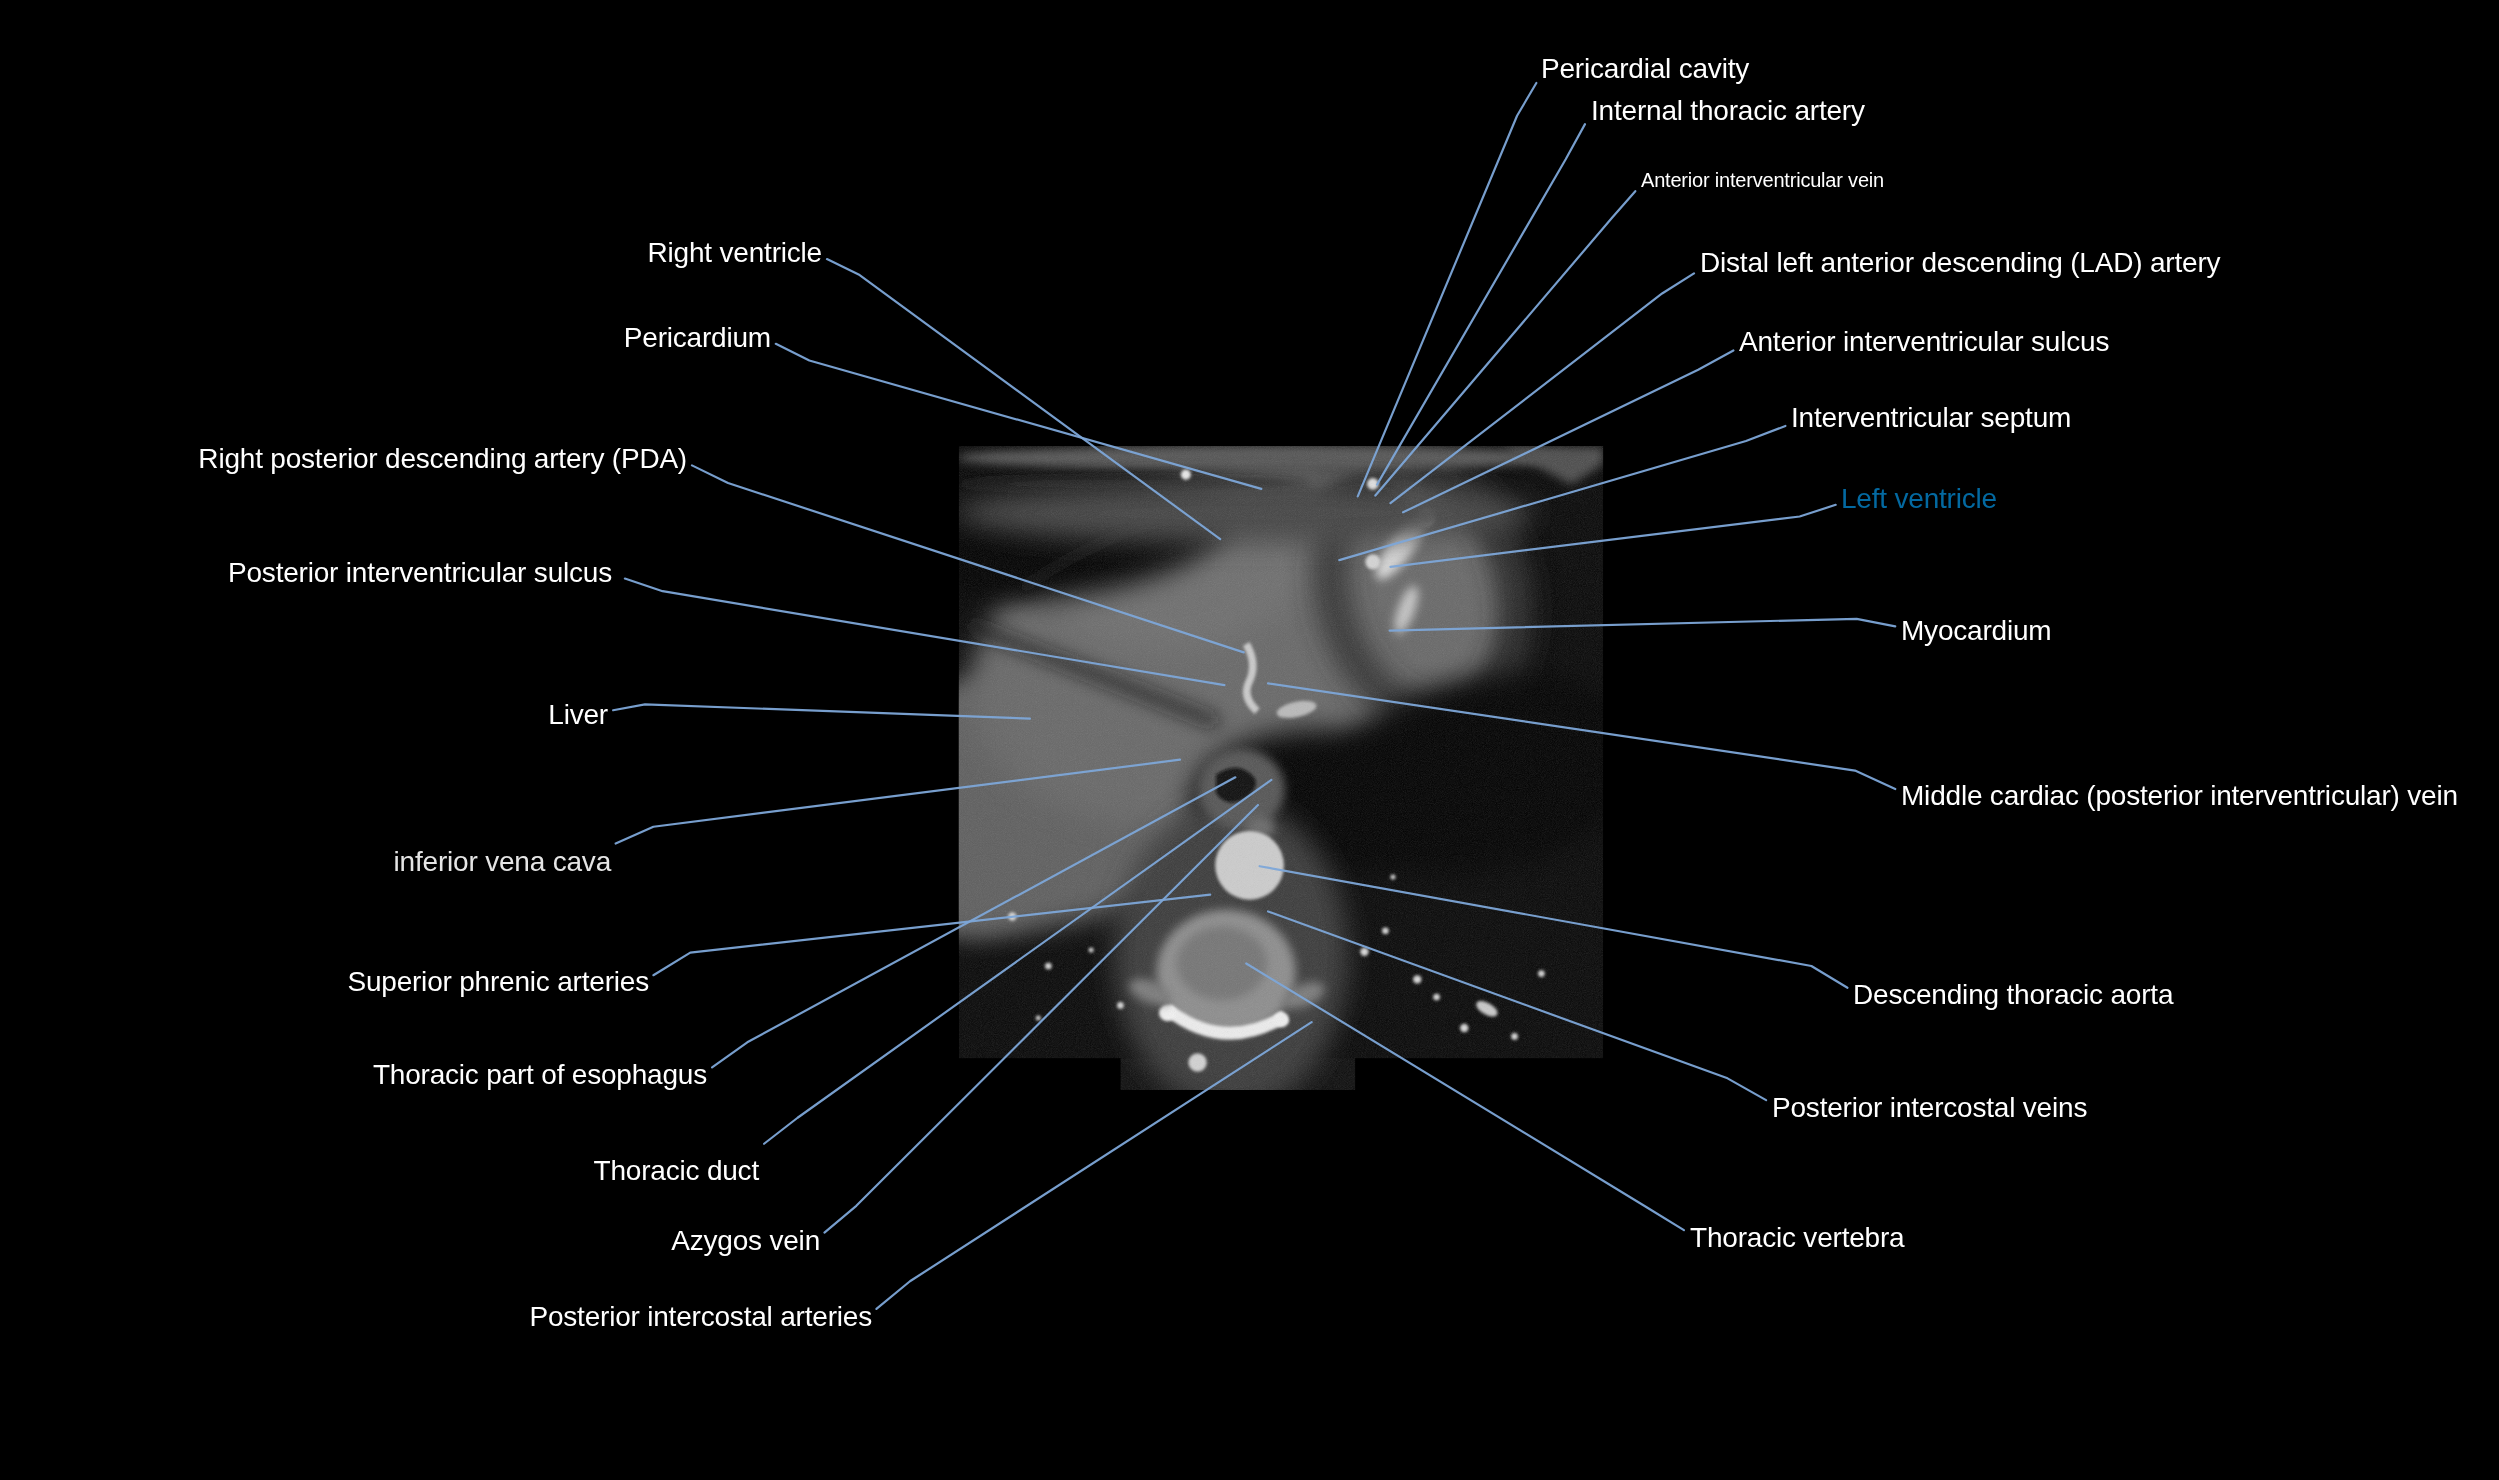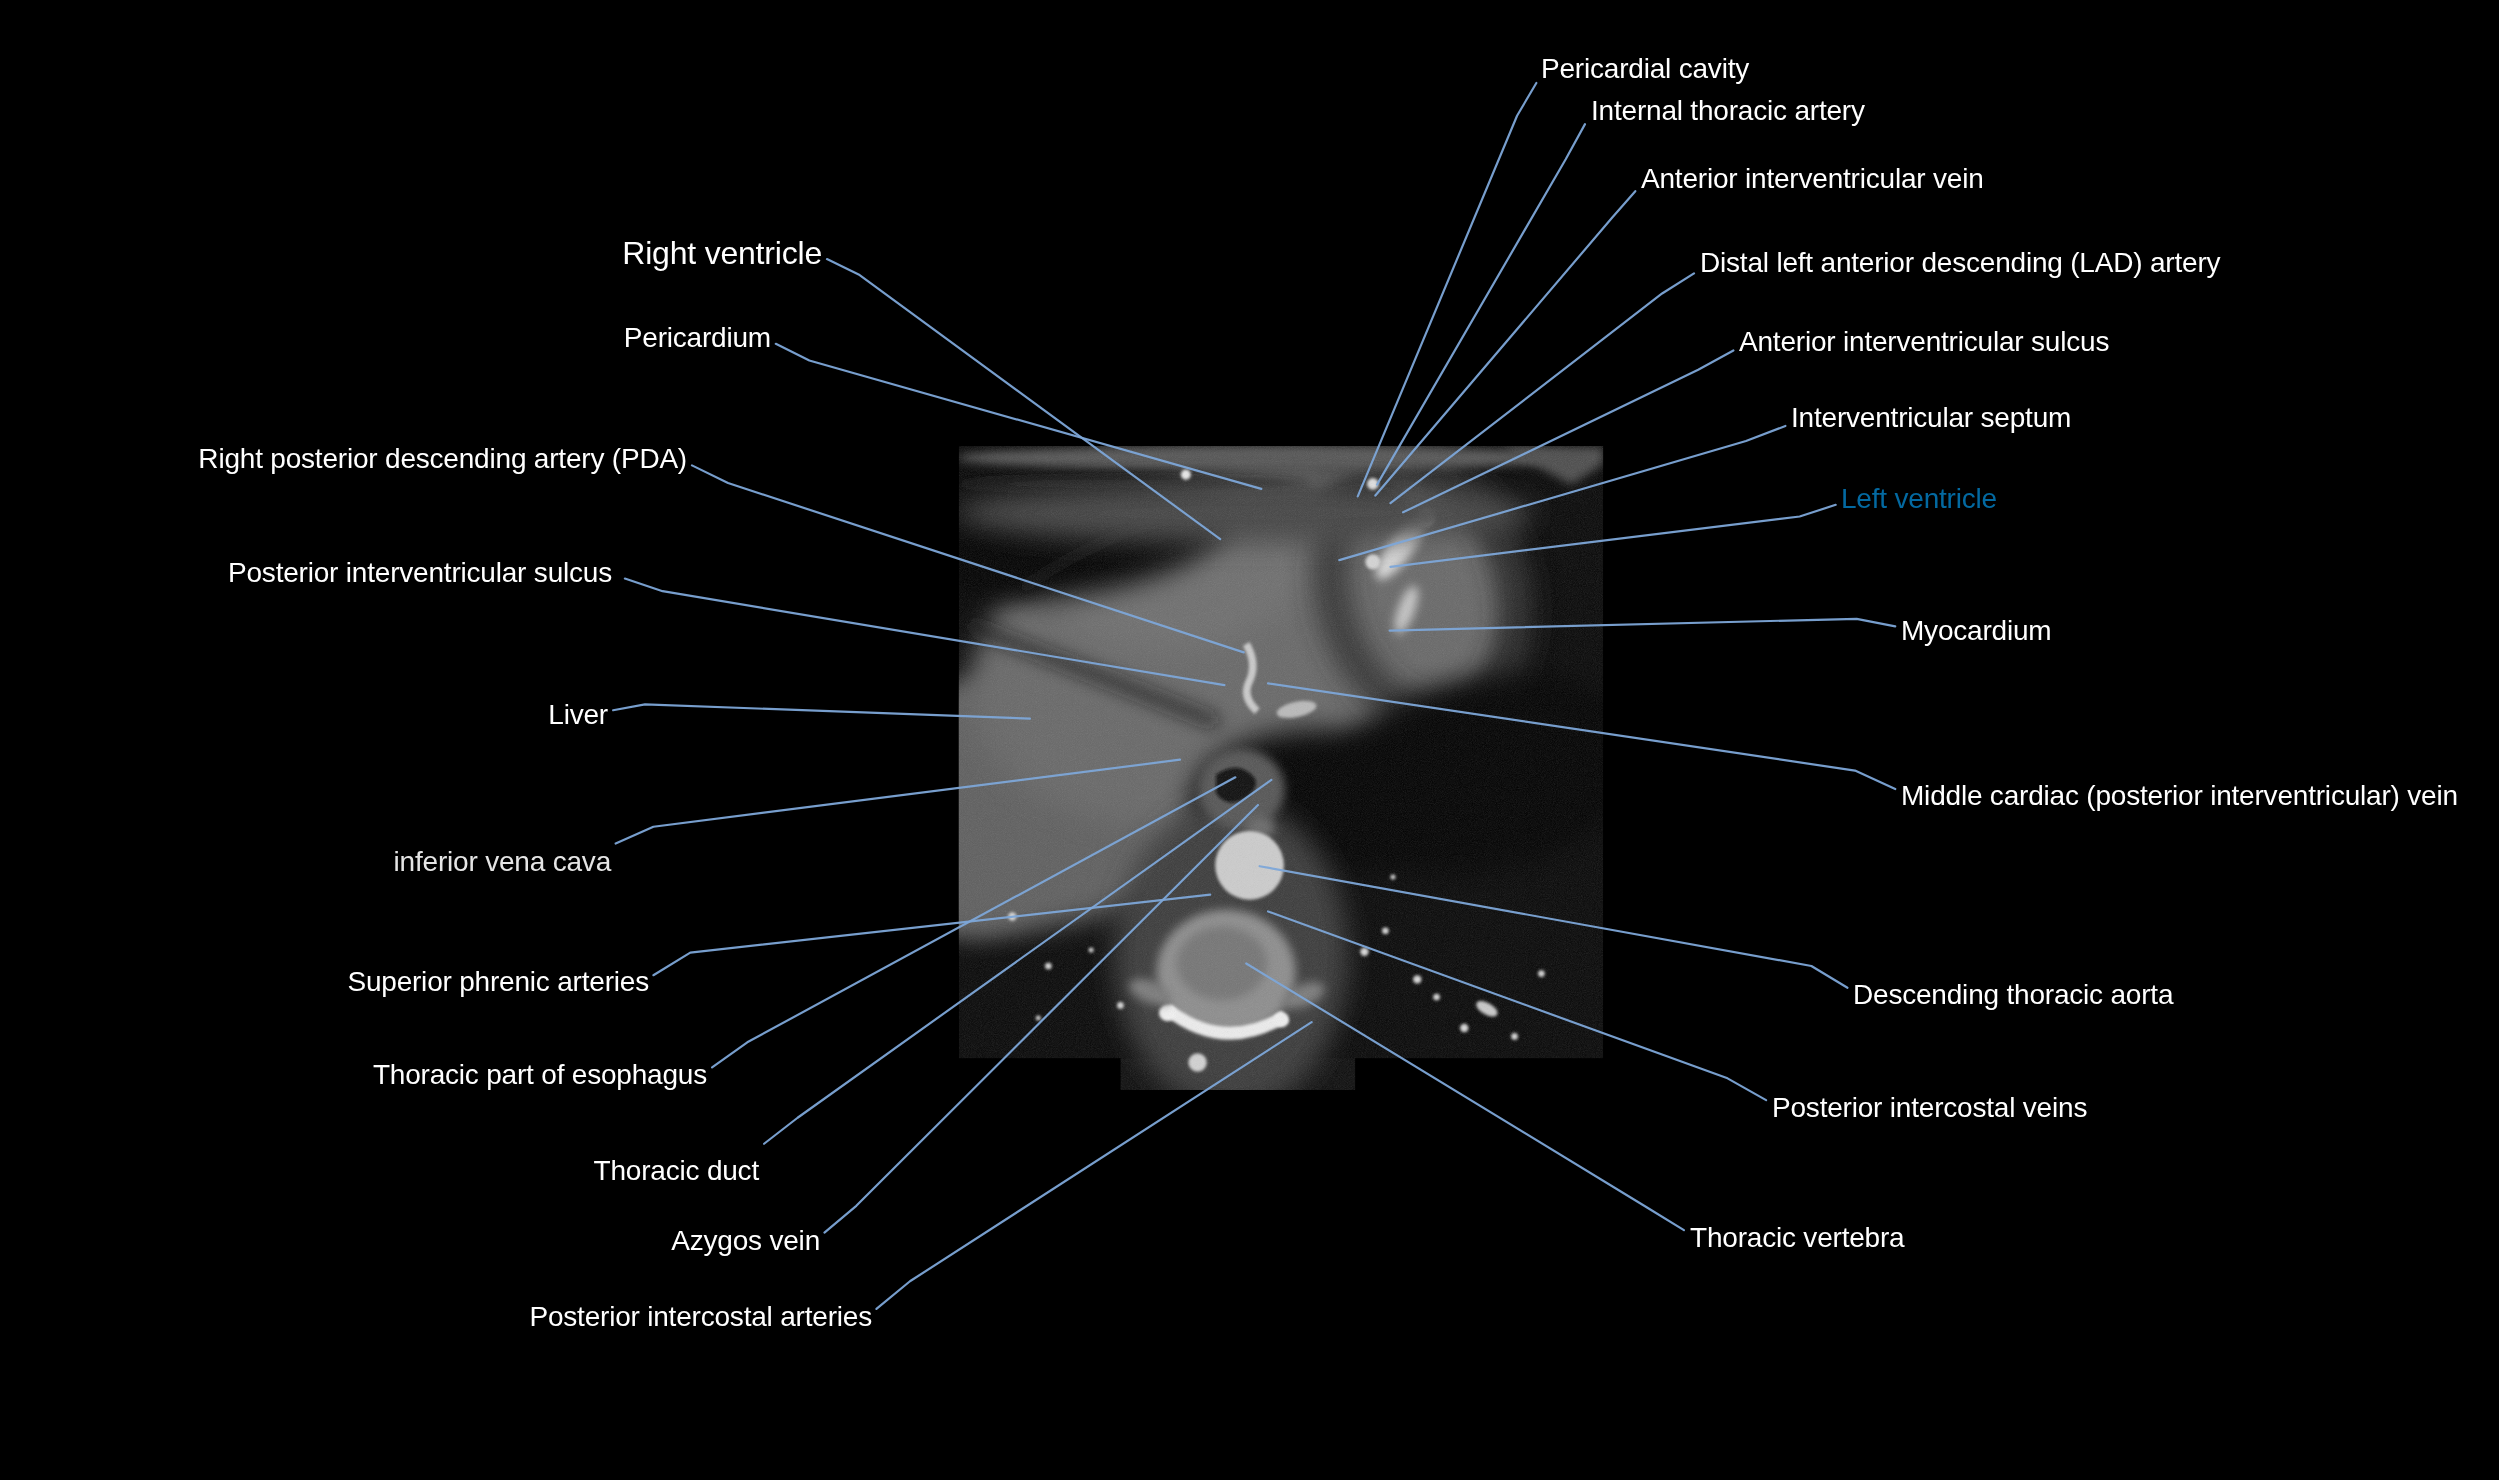--- a/index.html
+++ b/index.html
@@ -177,34 +177,34 @@
         <polyline points="2189,602 2146,616 1658,676" fill="none" stroke="#7da7d8" stroke-width="2.6" stroke-linejoin="round" stroke-linecap="round" opacity="0.95"></polyline>
         <polyline points="2260,747 2214,738 1657,752" fill="none" stroke="#7da7d8" stroke-width="2.6" stroke-linejoin="round" stroke-linecap="round" opacity="0.95"></polyline>
         <polyline points="2260,941 2212,919 1512,815" fill="none" stroke="#7da7d8" stroke-width="2.6" stroke-linejoin="round" stroke-linecap="round" opacity="0.95"></polyline>
         <polyline points="2203,1178 2160,1152 1502,1033" fill="none" stroke="#7da7d8" stroke-width="2.6" stroke-linejoin="round" stroke-linecap="round" opacity="0.95"></polyline>
         <polyline points="2106,1312 2060,1286 1512,1087" fill="none" stroke="#7da7d8" stroke-width="2.6" stroke-linejoin="round" stroke-linecap="round" opacity="0.95"></polyline>
         <polyline points="2008,1467 1964,1440 1486,1149" fill="none" stroke="#7da7d8" stroke-width="2.6" stroke-linejoin="round" stroke-linecap="round" opacity="0.95"></polyline>
       </g>
   </svg>
 
   <div id="labels">
-      <div class="label side-left" style="color: rgb(255, 255, 255); font-size: 32px; top: 254px; right: 1678px;">Right ventricle</div>
+      <div class="label side-left" style="color: rgb(255, 255, 255); font-size: 28px; top: 254px; right: 1678px;">Right ventricle</div>
       <div class="label side-left" style="color: rgb(255, 255, 255); font-size: 28px; top: 339px; right: 1729px;">Pericardium</div>
       <div class="label side-left" style="color: rgb(255, 255, 255); font-size: 28px; top: 460px; right: 1813px;">Right posterior descending artery (PDA)</div>
       <div class="label side-left" style="color: rgb(255, 255, 255); font-size: 28px; top: 574px; right: 1888px;">Posterior interventricular sulcus</div>
       <div class="label side-left" style="color: rgb(255, 255, 255); font-size: 28px; top: 716px; right: 1892px;">Liver</div>
       <div class="label side-left" style="color: #e5e5e5; font-size: 28px; top: 863px; right: 1889px;">inferior vena cava</div>
       <div class="label side-left" style="color: rgb(255, 255, 255); font-size: 28px; top: 983px; right: 1851px;">Superior phrenic arteries</div>
       <div class="label side-left" style="color: rgb(255, 255, 255); font-size: 28px; top: 1076px; right: 1793px;">Thoracic part of esophagus</div>
       <div class="label side-left" style="color: rgb(255, 255, 255); font-size: 28px; top: 1152px; right: 1741px; margin-top: 20px;">Thoracic duct</div>
       <div class="label side-left" style="color: rgb(255, 255, 255); font-size: 28px; top: 1242px; right: 1680px; margin-left: 15px;">Azygos vein</div>
       <div class="label side-left" style="color: rgb(255, 255, 255); font-size: 28px; top: 1318px; right: 1628px;">Posterior intercostal arteries</div>
       <div class="label side-right" style="color: rgb(255, 255, 255); font-size: 28px; top: 70px; left: 1541px;">Pericardial cavity</div>
       <div class="label side-right" style="color: rgb(255, 255, 255); font-size: 28px; top: 112px; left: 1591px;">Internal thoracic artery</div>
-      <div class="label side-right" style="color: rgb(255, 255, 255); font-size: 28px; top: 180px; left: 1641px;">Anterior interventricular vein</div>
+      <div class="label side-right" style="color: rgb(255, 255, 255); font-size: 20px; top: 180px; left: 1641px;">Anterior interventricular vein</div>
       <div class="label side-right" style="color: rgb(255, 255, 255); font-size: 28px; top: 264px; left: 1700px;">Distal left anterior descending (LAD) artery</div>
       <div class="label side-right" style="color: rgb(255, 255, 255); font-size: 28px; top: 343px; left: 1739px;">Anterior interventricular sulcus</div>
       <div class="label side-right" style="color: rgb(255, 255, 255); font-size: 28px; top: 419px; left: 1791px;">Interventricular septum</div>
       <div class="label side-right" style="color: #0369a1; font-size: 28px; top: 500px; left: 1841px;">Left ventricle</div>
       <div class="label side-right" style="color: rgb(255, 255, 255); font-size: 28px; top: 632px; left: 1901px;">Myocardium</div>
       <div class="label side-right" style="color: rgb(255, 255, 255); font-size: 28px; top: 797px; left: 1901px;">Middle cardiac (posterior interventricular) vein</div>
       <div class="label side-right" style="color: rgb(255, 255, 255); font-size: 28px; top: 996px; left: 1853px;">Descending thoracic aorta</div>
       <div class="label side-right" style="color: rgb(255, 255, 255); font-size: 28px; top: 1109px; left: 1772px;">Posterior intercostal veins</div>
       <div class="label side-right" style="color: rgb(255, 255, 255); font-size: 28px; top: 1239px; left: 1690px;">Thoracic vertebra</div>
     </div>

